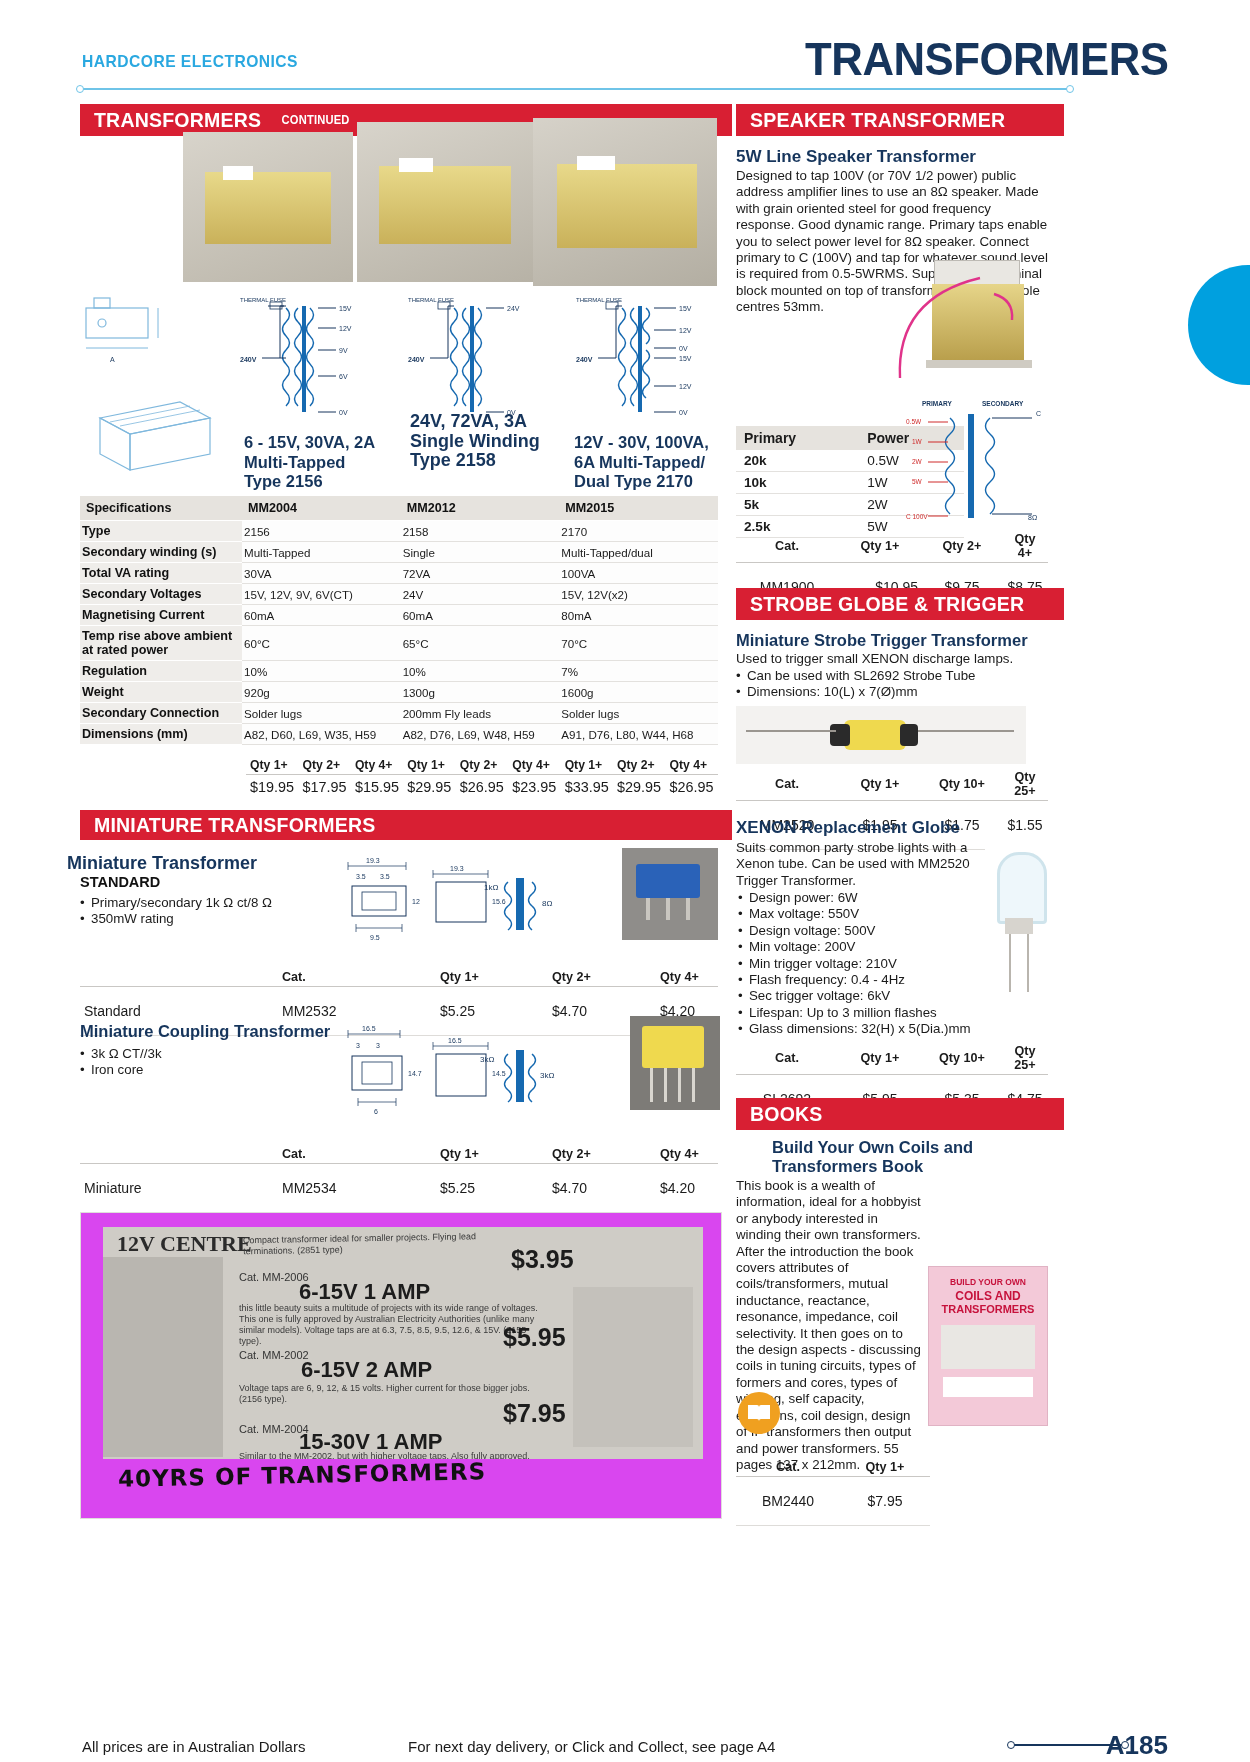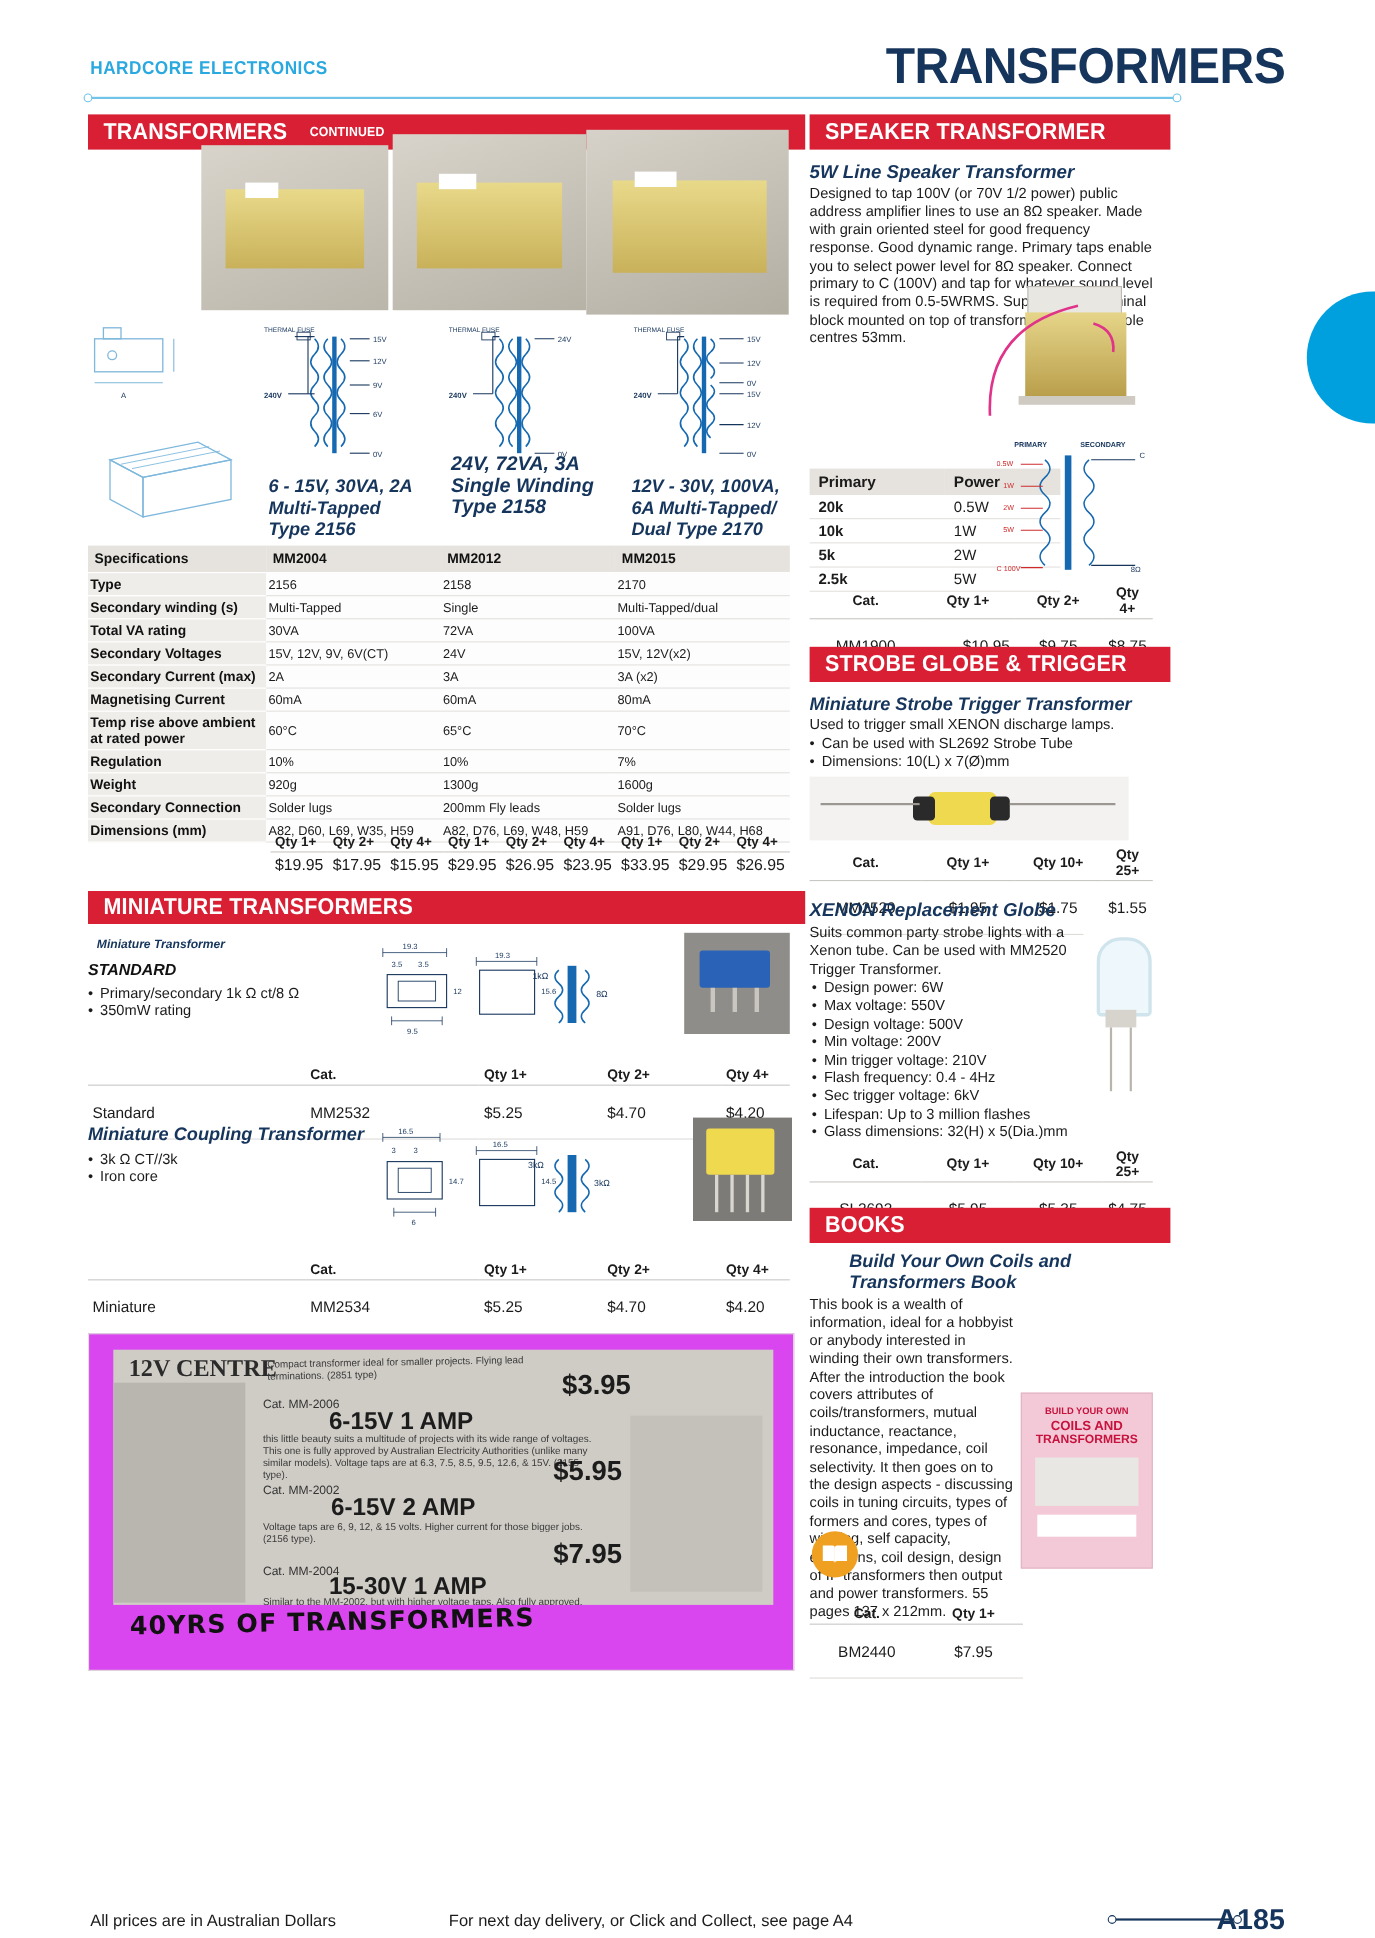--- a/index.html
+++ b/index.html
@@ -46,21 +46,21 @@
   
   .bar{
     position:absolute;background:#d81f33;color:#fff;
     font-weight:bold;display:flex;align-items:center;
     padding-left:14px;letter-spacing:.2px;
   }
   .bar .big{font-size:21px;transform:scaleX(.93);transform-origin:left center;}
   .bar .small{font-size:12px;margin-left:5px;transform:scaleX(.93);}
 
   
-  .h-blue{color:#16355c;font-weight:bold;font-style:italic;}
+  .h-blue{color:#16355c;font-weight:bold;}
   .body-t{font-size:13.3px;line-height:16.4px;color:#1b1b1b;}
   .body-t p{margin:0;}
   ul.bul{margin:0;padding:0;list-style:none;}
   ul.bul li{font-size:13.3px;line-height:16.4px;position:relative;padding-left:11px;}
   ul.bul li:before{content:"\2022";position:absolute;left:0;top:0;}
 
   
   table{border-collapse:collapse;}
   .spec{position:absolute;left:80px;top:496px;width:638px;font-size:11.6px;}
   .spec td,.spec th{padding:3px 2px;text-align:left;vertical-align:middle;
@@ -286,26 +286,20 @@
           <td>72VA</td>
           <td>100VA</td>
         </tr>
         <tr>
           <td>Secondary Voltages</td>
           <td>15V, 12V, 9V, 6V(CT)</td>
           <td>24V</td>
           <td>15V, 12V(x2)</td>
         </tr>
         <tr>
-          <td>Secondary Current (max)</td>
-          <td>2A</td>
-          <td>3A</td>
-          <td>3A (x2)</td>
-        </tr>
-        <tr>
           <td>Magnetising Current</td>
           <td>60mA</td>
           <td>60mA</td>
           <td>80mA</td>
         </tr>
         <tr>
           <td>Temp rise above ambient at rated power</td>
           <td>60°C</td>
           <td>65°C</td>
           <td>70°C</td>
@@ -363,21 +357,21 @@
       <td class="vl">$29.95</td>
       <td class="vl">$26.95</td>
     </tr>
   </tbody>
     </table>
 
   <div class="bar" style="left:80px;top:810px;width:638px;height:30px;">
     <span class="big">MINIATURE TRANSFORMERS</span>
   </div>
 
-  <div class="h-blue" style="position:absolute;left:88px;top:853px;font-size:11px;">Miniature Transformer</div>
+  <div class="h-blue" style="position:absolute;left:67px;top:853px;font-size:18px;">Miniature Transformer</div>
   <div class="h-blue" style="position:absolute;left:80px;top:874px;font-size:14.5px;color:#111;">STANDARD</div>
   <ul class="bul" style="position:absolute;left:80px;top:895px;width:240px;">
     <li>Primary/secondary 1k Ω ct/8 Ω</li>
     <li>350mW rating</li>
   </ul>
 
   <svg class="dimimg" style="left:328px;top:852px;" width="290" height="110" viewBox="0 0 290 110">
     <g stroke="#16355c" stroke-width=".7" fill="none">
       <line x1="20" y1="14" x2="78" y2="14"></line>
       <line x1="20" y1="10" x2="20" y2="18"></line>

